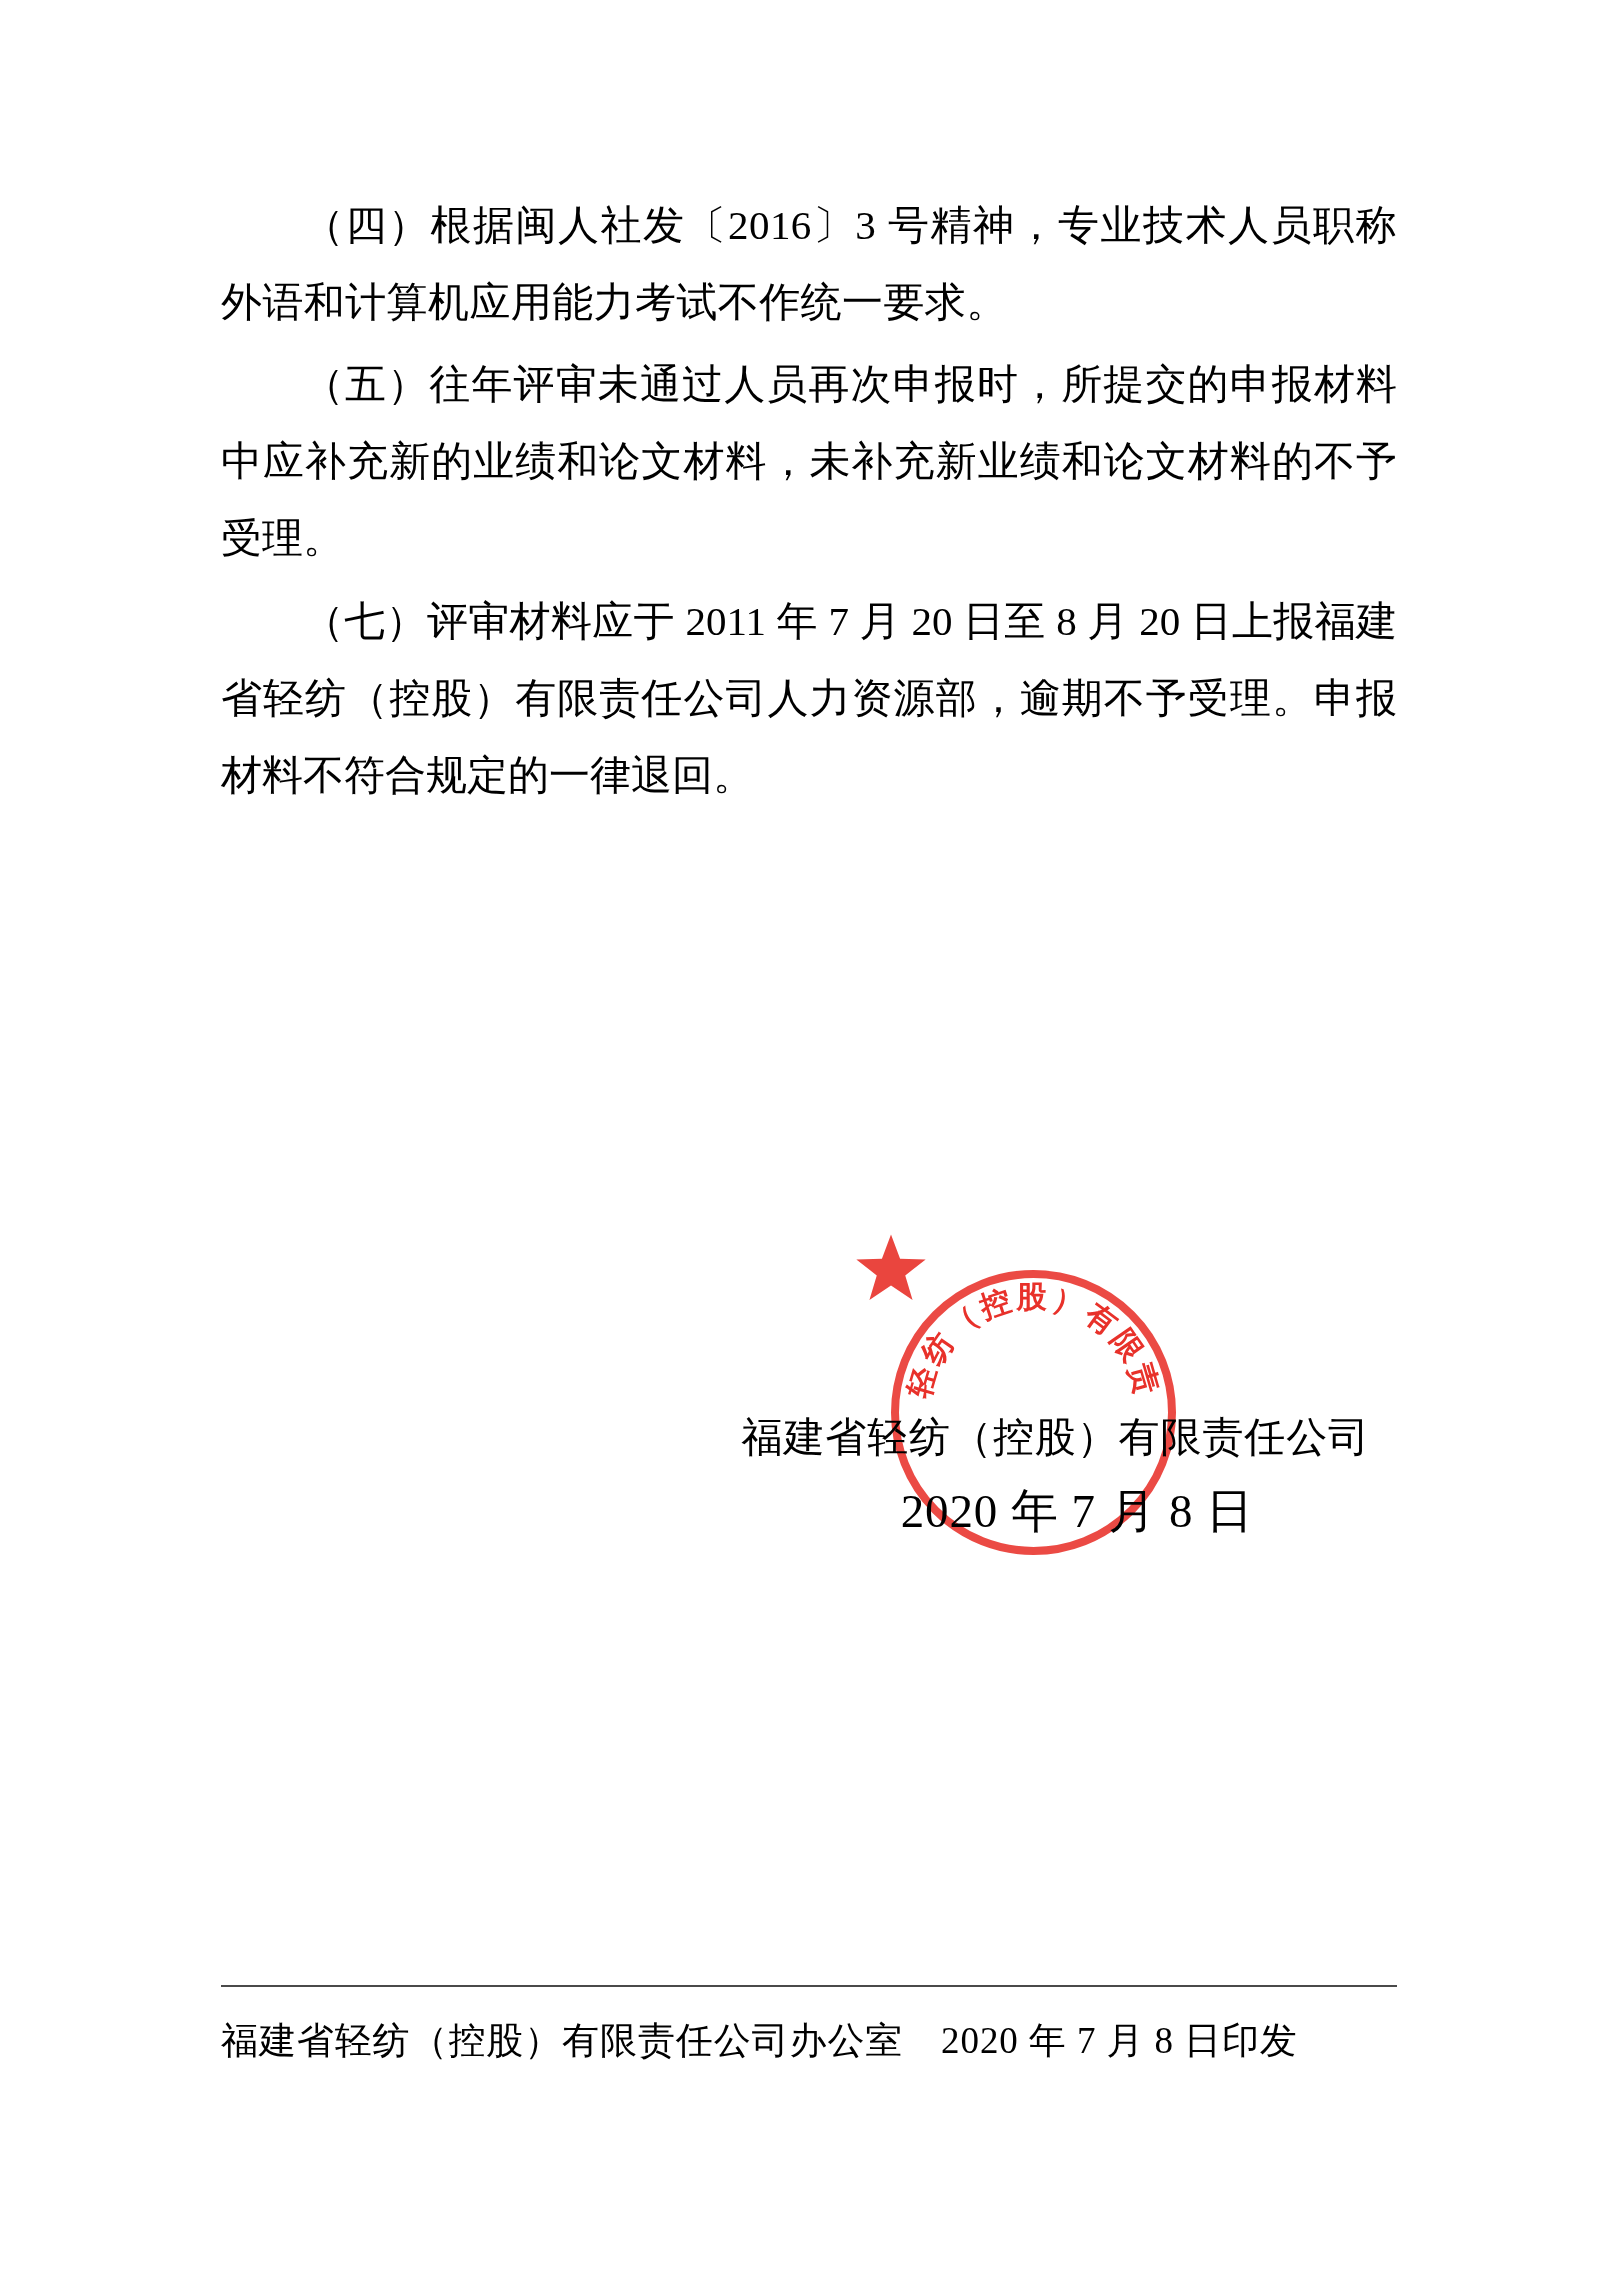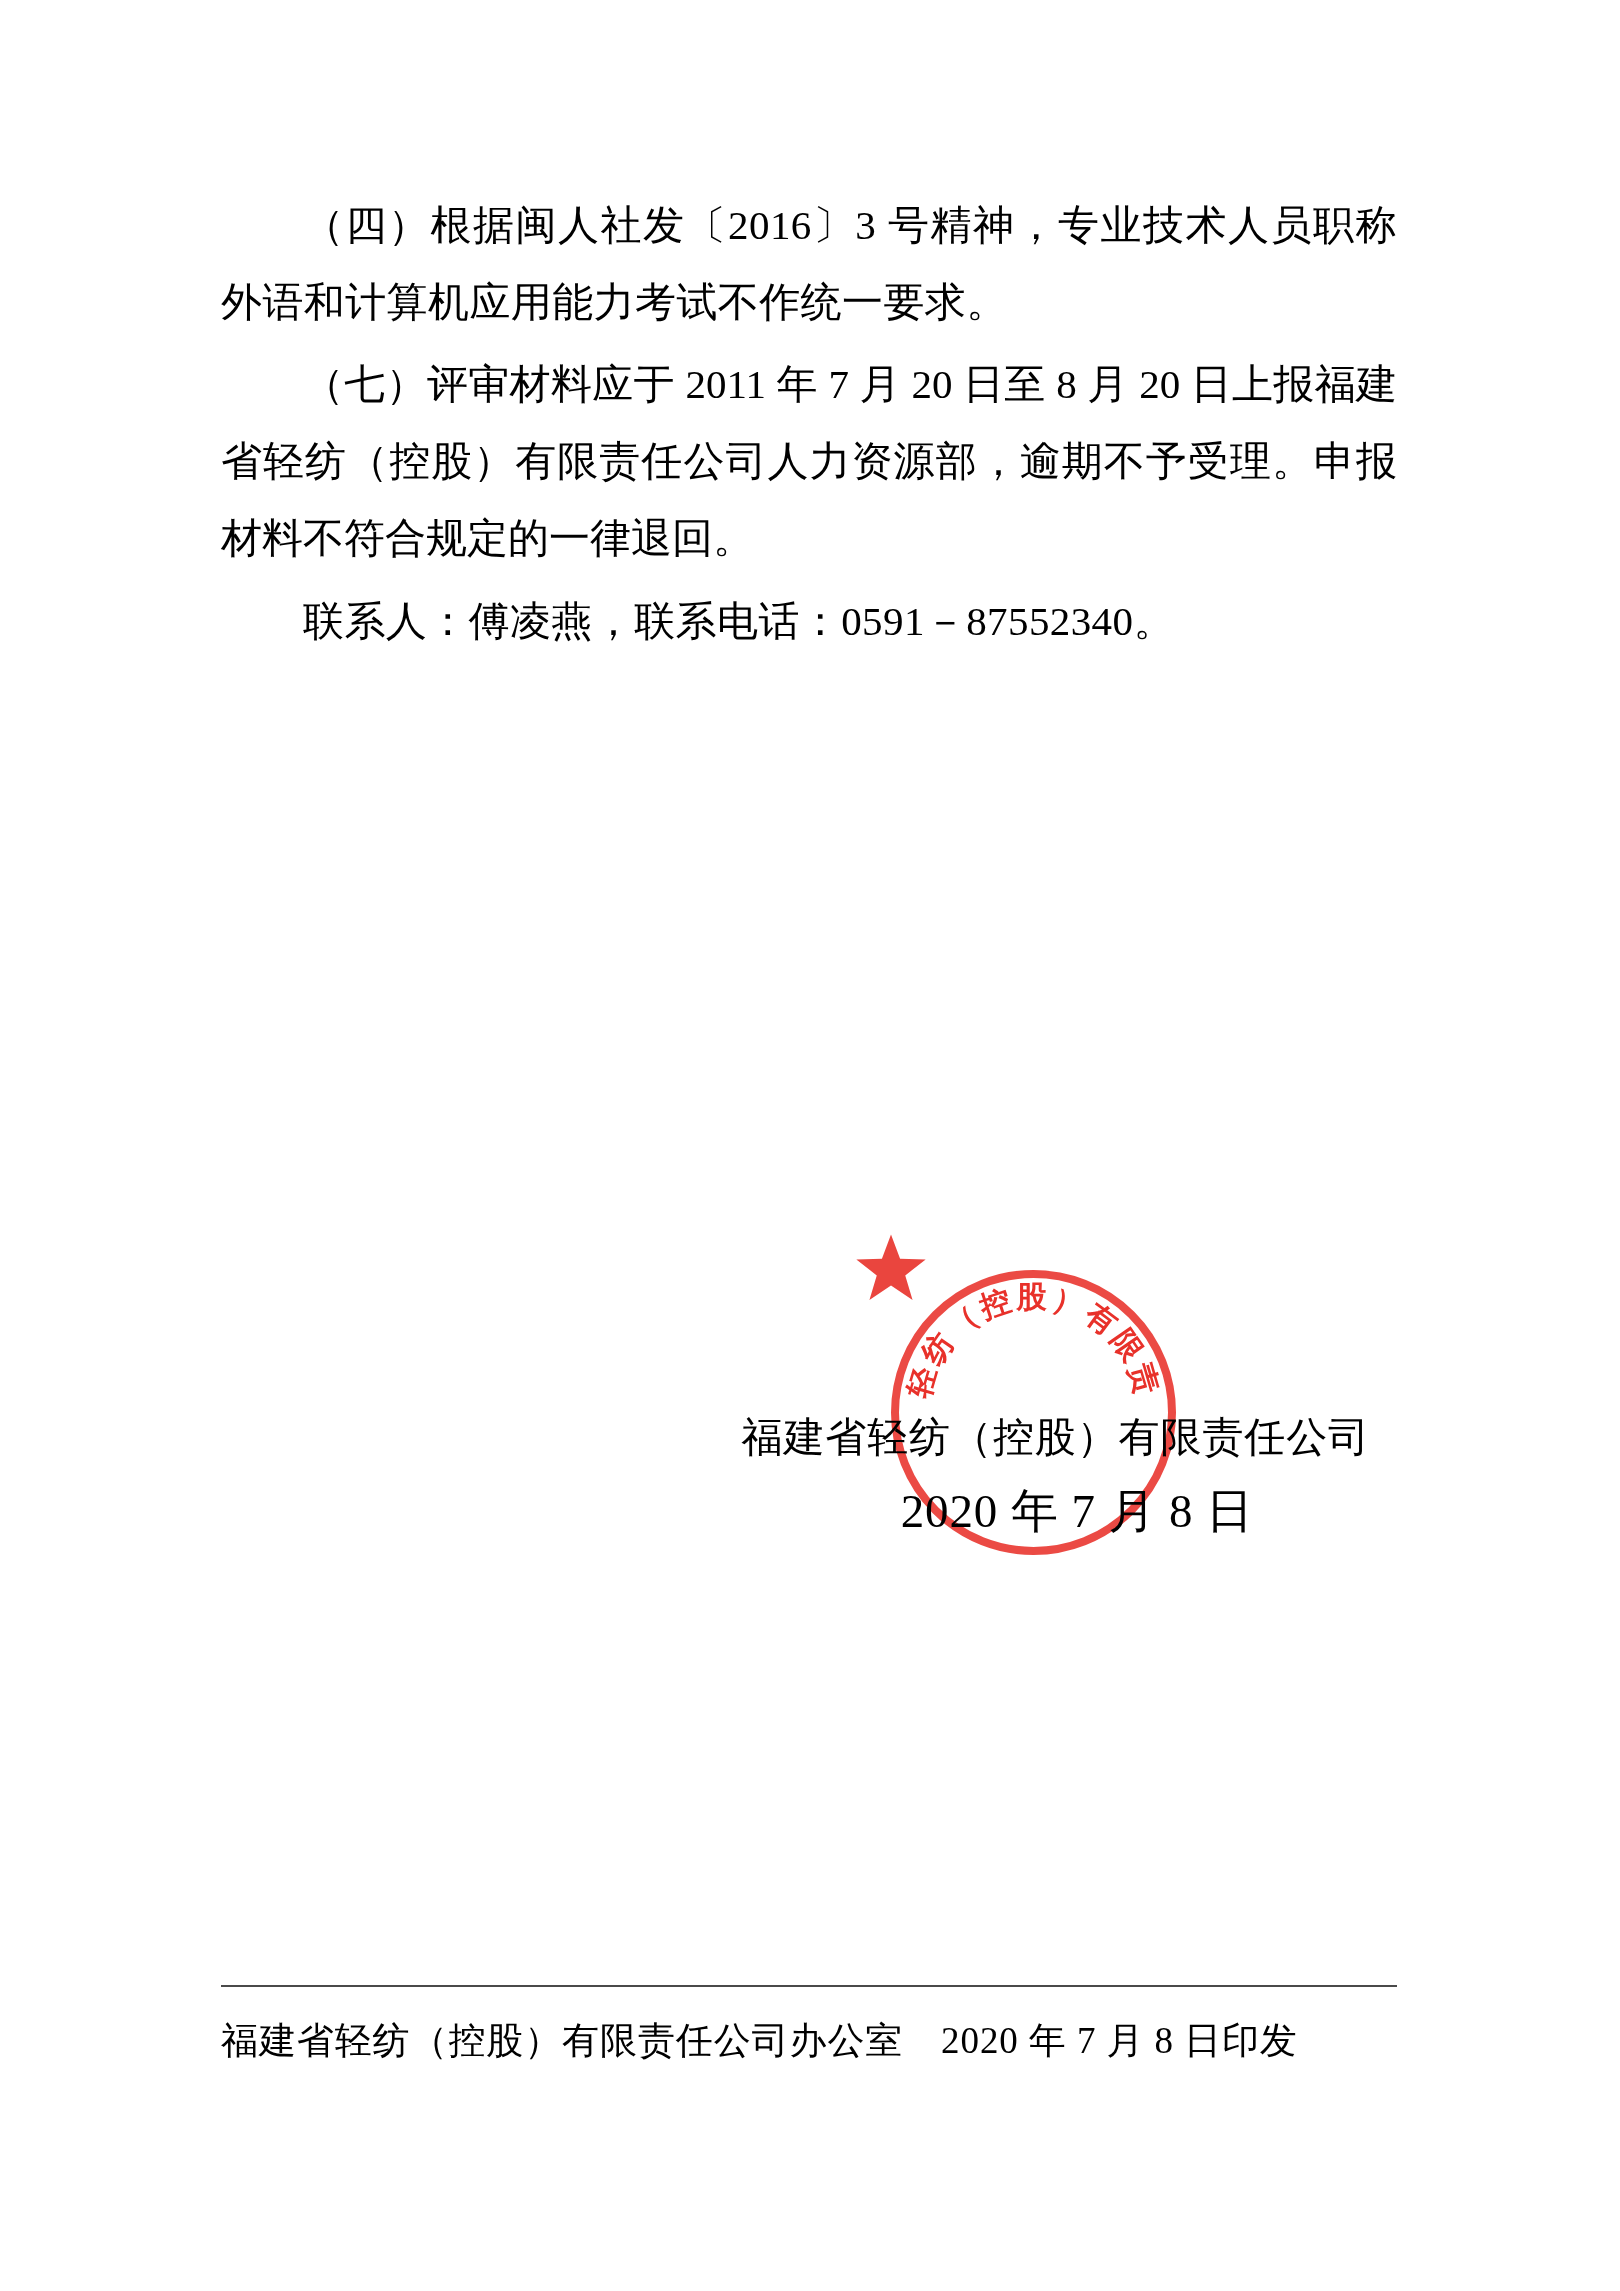--- a/index.html
+++ b/index.html
@@ -110,22 +110,22 @@
     letter-spacing: 0.9px;
   }
 </style>
 </head>
 <body>
 
 <div class="page">
 
   <div class="body-area">
     <p class="para">（四）根据闽人社发〔2016〕3 号精神，专业技术人员职称外语和计算机应用能力考试不作统一要求。</p>
+    <p class="para tight">（五）往年评审未通过人员再次申报时，所提交的申报材料中应补充新的业绩和论文材料，未补充新业绩和论文材料的不予受理。</p>
     <p class="para tight">（七）评审材料应于 2011 年 7 月 20 日至 8 月 20 日上报福建省轻纺（控股）有限责任公司人力资源部，逾期不予受理。申报材料不符合规定的一律退回。</p>
-    <p class="para">联系人：傅凌燕，联系电话：0591－87552340。</p>
   </div>
 
   <div class="seal">
     <div class="seal-ring"></div>
     <svg width="285" height="285" viewBox="0 0 320 320">
       <defs>
         <path id="sealArc" d="M 42,160 A 118,118 0 1 1 278,160" fill="none"></path>
       </defs>
       <text font-family="'Liberation Serif', serif" font-size="34" font-weight="bold" fill="#e8312a" letter-spacing="4">
         <textPath href="#sealArc" startOffset="50%" text-anchor="middle">福建省轻纺（控股）有限责任公司</textPath>

